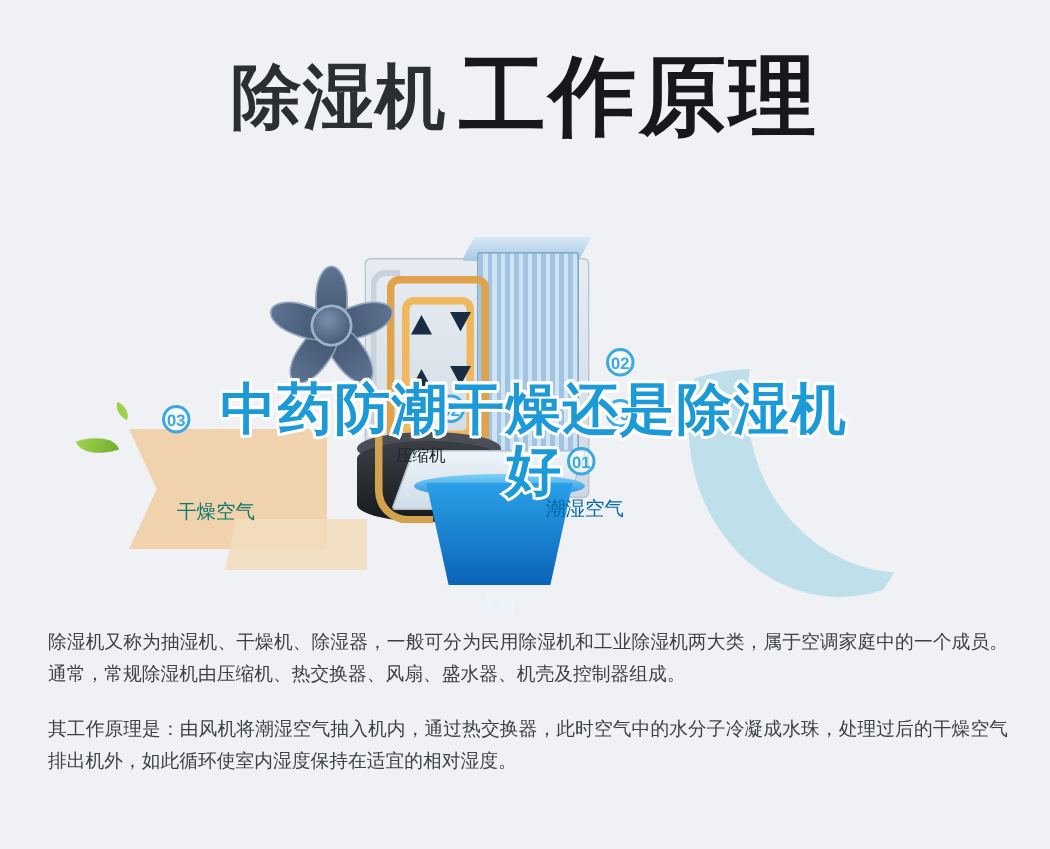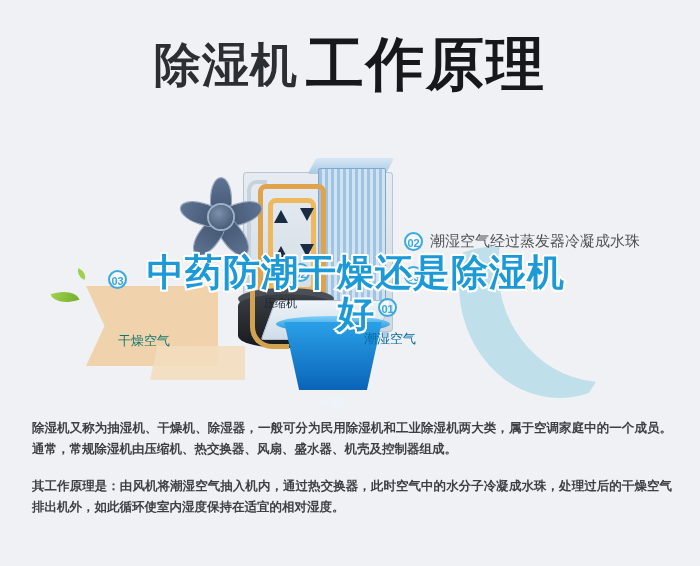--- a/index.html
+++ b/index.html
@@ -383,21 +383,20 @@
     left: 32px;
     top: 418px;
     width: 640px;
   }
   .para {
     font-size: 12.5px;
     line-height: 21px;
     color: #3d4146;
     margin: 0 0 16px 0;
     text-align: justify;
-    font-weight: bold;
   }
 </style>
 </head>
 <body>
 
 <div class="page">
 
   <div class="title-bar">
     <span class="title-part-a">除湿机</span><span class="title-part-b">工作原理</span>
   </div>
@@ -456,21 +455,20 @@
 
     <div class="diag-label lab-01">
       <span class="badge">01</span>
     </div>
     <div class="diag-label lab-01-t">潮湿空气</div>
   </div>
 
   <div class="bullets">
     <div class="bullet-row">
       <span class="badge">02</span>
-      <span class="bullet-text">潮湿空气经过蒸发器冷凝成水珠</span>
     </div>
     <div class="bullet-row">
       <span class="badge">03</span>
     </div>
   </div>
 
   <div class="overlay-head">
     <div class="overlay-line">中药防潮干燥还是除湿机</div>
     <div class="overlay-line">好</div>
   </div>

